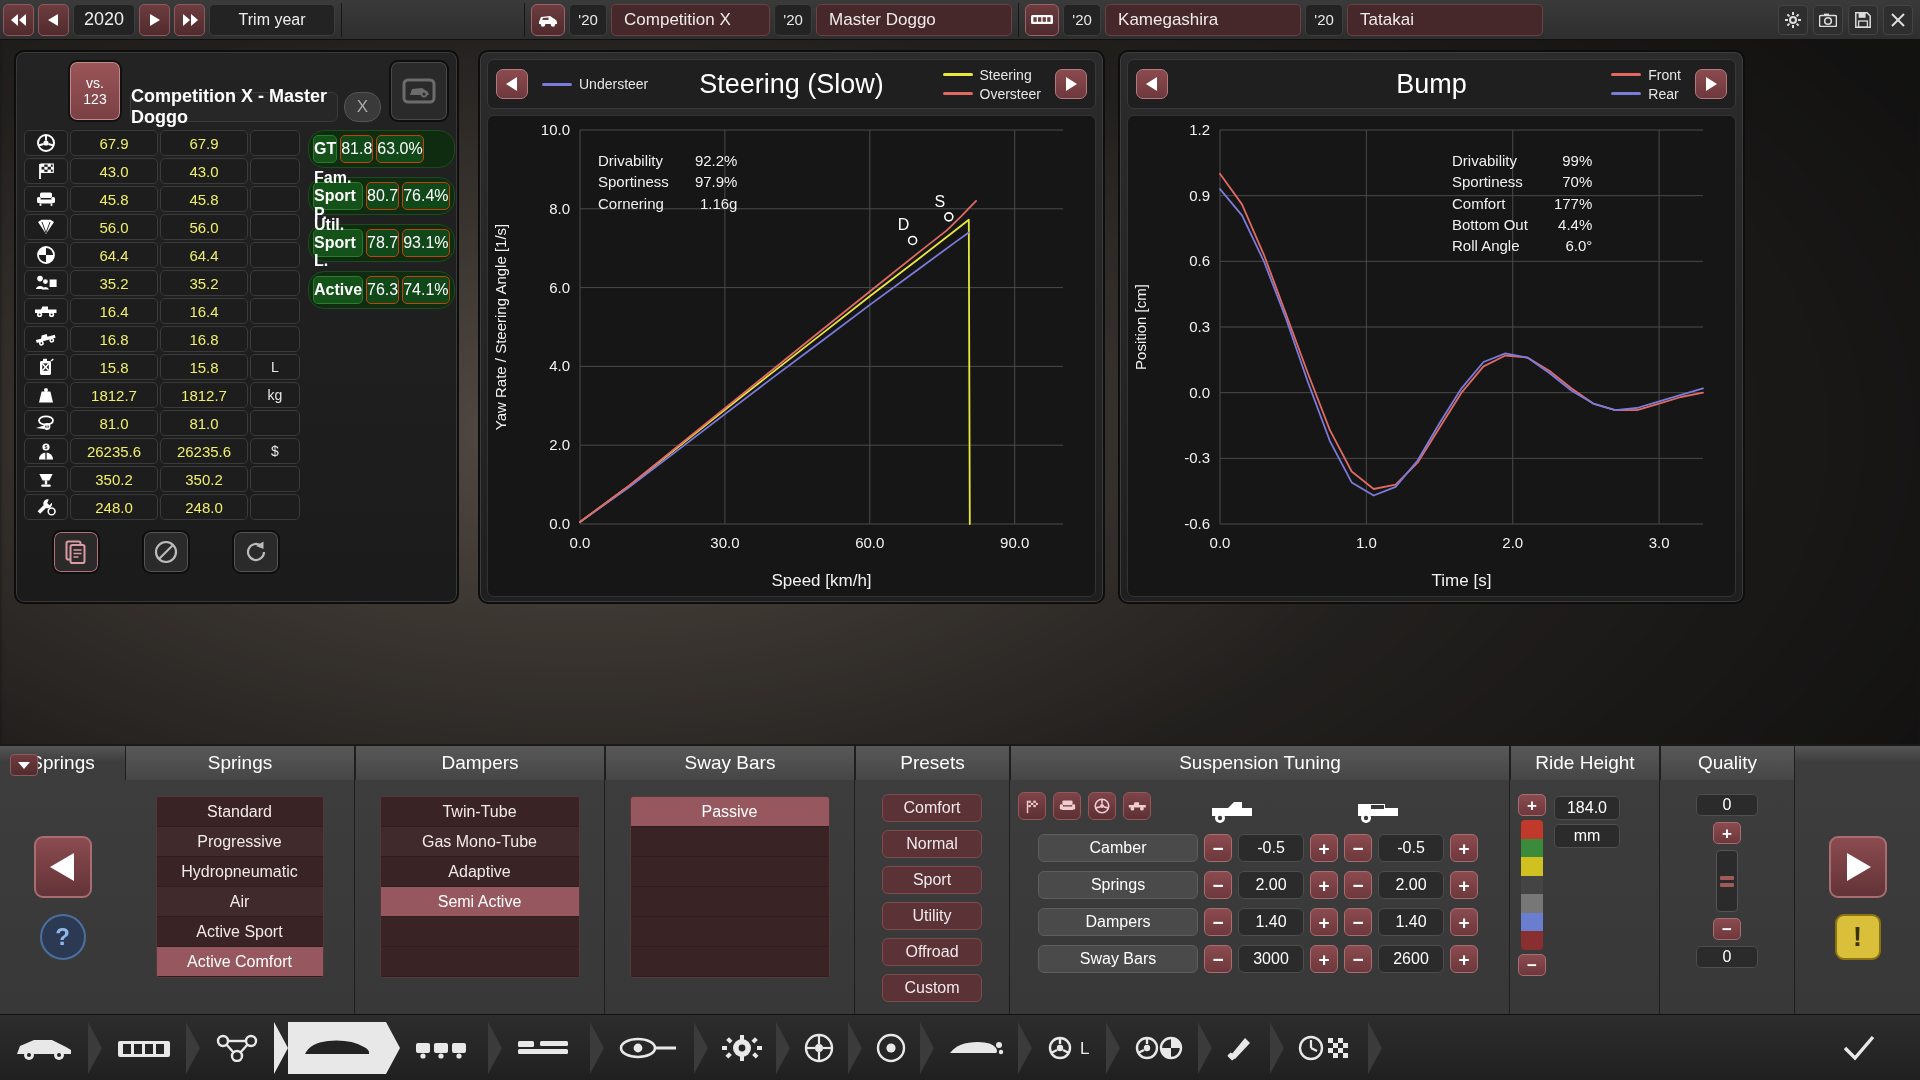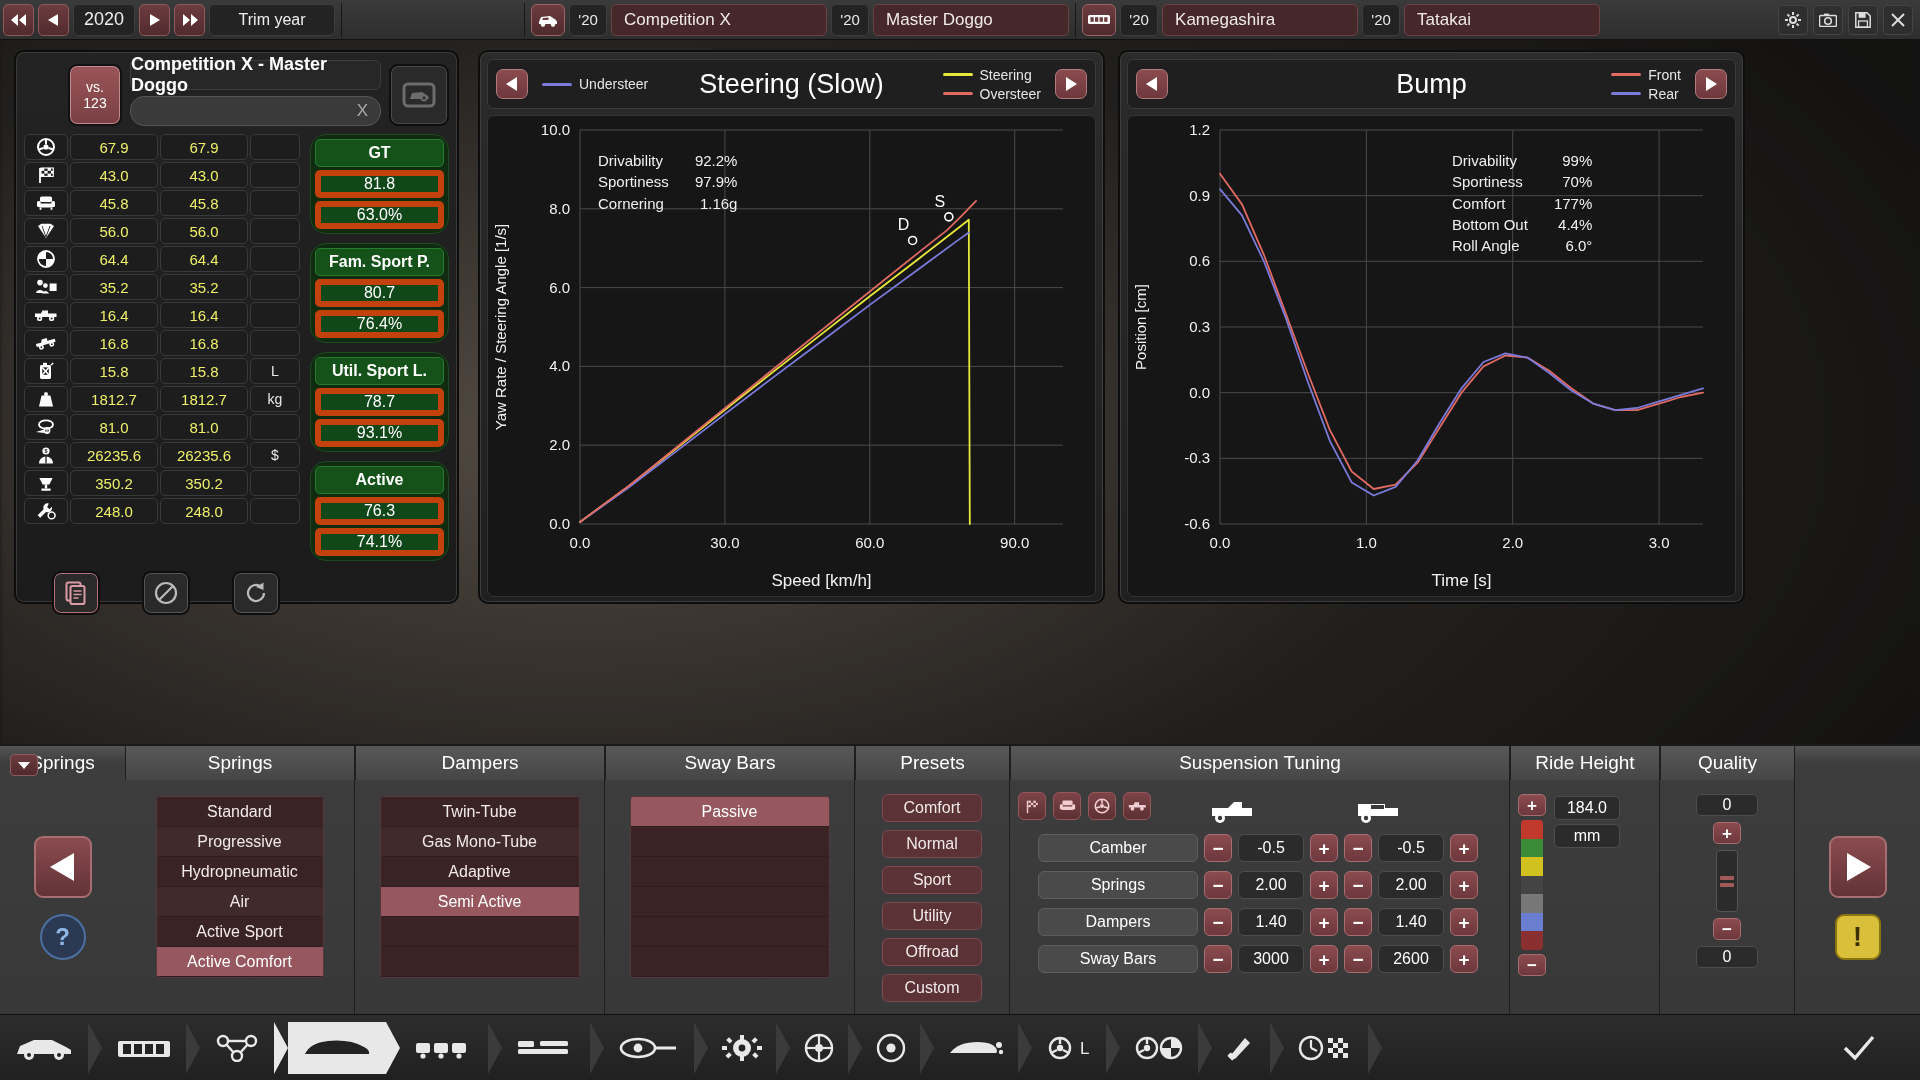--- a/index.html
+++ b/index.html
@@ -51,21 +51,21 @@
     border:1px solid #9a6468;
     display:flex;align-items:center;justify-content:center;
   }
   .tb-yr { width:38px;height:32px;border-radius:5px;background:#232323;border:1px solid #3d3d3d;
            display:flex;align-items:center;justify-content:center;font-size:15px;}
   .tb-name {
     height:32px;border-radius:5px;background:#46282a;border:1px solid #6a4144;
     display:flex;align-items:center;padding:0 12px;font-size:17px;color:#f0eaea;
     white-space:nowrap; overflow:hidden;
   }
-  .tb-name.w1 { width:216px; }
+  .tb-name.w1 { width:159px; }
   .tb-name.w2 { width:196px; }
   .tb-name.w3 { width:196px; }
   .tb-name.w4 { width:196px; }
   .tb-right { margin-left:auto; display:flex; gap:5px; align-items:center; padding-right:4px;}
   .tb-sq {
     width:30px;height:30px;border-radius:4px;background:#2e2e2e;border:1px solid #444;
     display:flex;align-items:center;justify-content:center;cursor:pointer;
   }
   .tb-sq.close { background:#2e2e2e; }
   .tb-sq svg { display:block; }
@@ -80,21 +80,21 @@
   }
   .lp-head { display:flex; gap:8px; align-items:flex-end;padding-left:44px; }
   .vs-btn {
     width:54px;height:62px;border-radius:9px;
     background:linear-gradient(#9a5558,#7a4044);
     border:2px solid #111;
     box-shadow:0 0 0 1px #c08b8e inset;
     display:flex;flex-direction:column;align-items:center;justify-content:center;
     font-size:14px;color:#fff;line-height:1.15;cursor:pointer;
   }
-  .lp-titlewrap { flex:1; display:flex; flex-direction:column; gap:6px; }
+  .lp-titlewrap { flex:1; display:flex; flex-direction:row; gap:6px; }
   .lp-title {
     height:30px;border-radius:6px;background:#272727;border:1px solid #3c3c3c;
     display:flex;align-items:center;justify-content:center;
     font-size:18px;font-weight:bold;color:#fff;
   }
   .lp-search {
     height:30px;border-radius:14px;background:#3a3a3a;border:1px solid #555;
     display:flex;align-items:center;justify-content:flex-end;padding:0 12px;
     font-size:17px;color:#aaa;
   }
@@ -118,29 +118,29 @@
   }
   .lp-u {
     width:50px;border-radius:5px;background:#1d1d1d;border:1px solid #3a3a3a;
     display:flex;align-items:center;justify-content:center;
     font-size:14px;color:#e8e8e8;
   }
 
   .lp-stats { flex:1; display:flex; flex-direction:column; gap:9px; }
   .stat-group {
     background:#0f2b10; border:1px solid #1d4a1f; border-radius:16px;
-    padding:4px; display:flex; flex-direction:column; gap:3px;
+    padding:4px; display:flex; flex-direction:row; gap:3px;
   }
   .stat-h {
     height:28px;border-radius:5px;background:#15521a;border:1px solid #2a7a30;
     display:flex;align-items:center;justify-content:center;
     font-size:16px;font-weight:bold;color:#fff;
   }
   .stat-v {
-    height:28px;border-radius:5px;background:#11481a;border:6px solid #c2410c;
+    height:28px;border-radius:5px;background:#11481a;border:1px solid #c2410c;
     display:flex;align-items:center;justify-content:center;
     font-size:16px;color:#fff;
   }
 
   .lp-footbtns { display:flex; gap:42px; margin-top:10px; padding-left:28px;}
   .foot-btn {
     width:48px;height:44px;border-radius:9px;background:#2a2a2a;border:2px solid #0e0e0e;
     box-shadow:0 0 0 1px #555 inset;
     display:flex;align-items:center;justify-content:center;cursor:pointer;
   }

